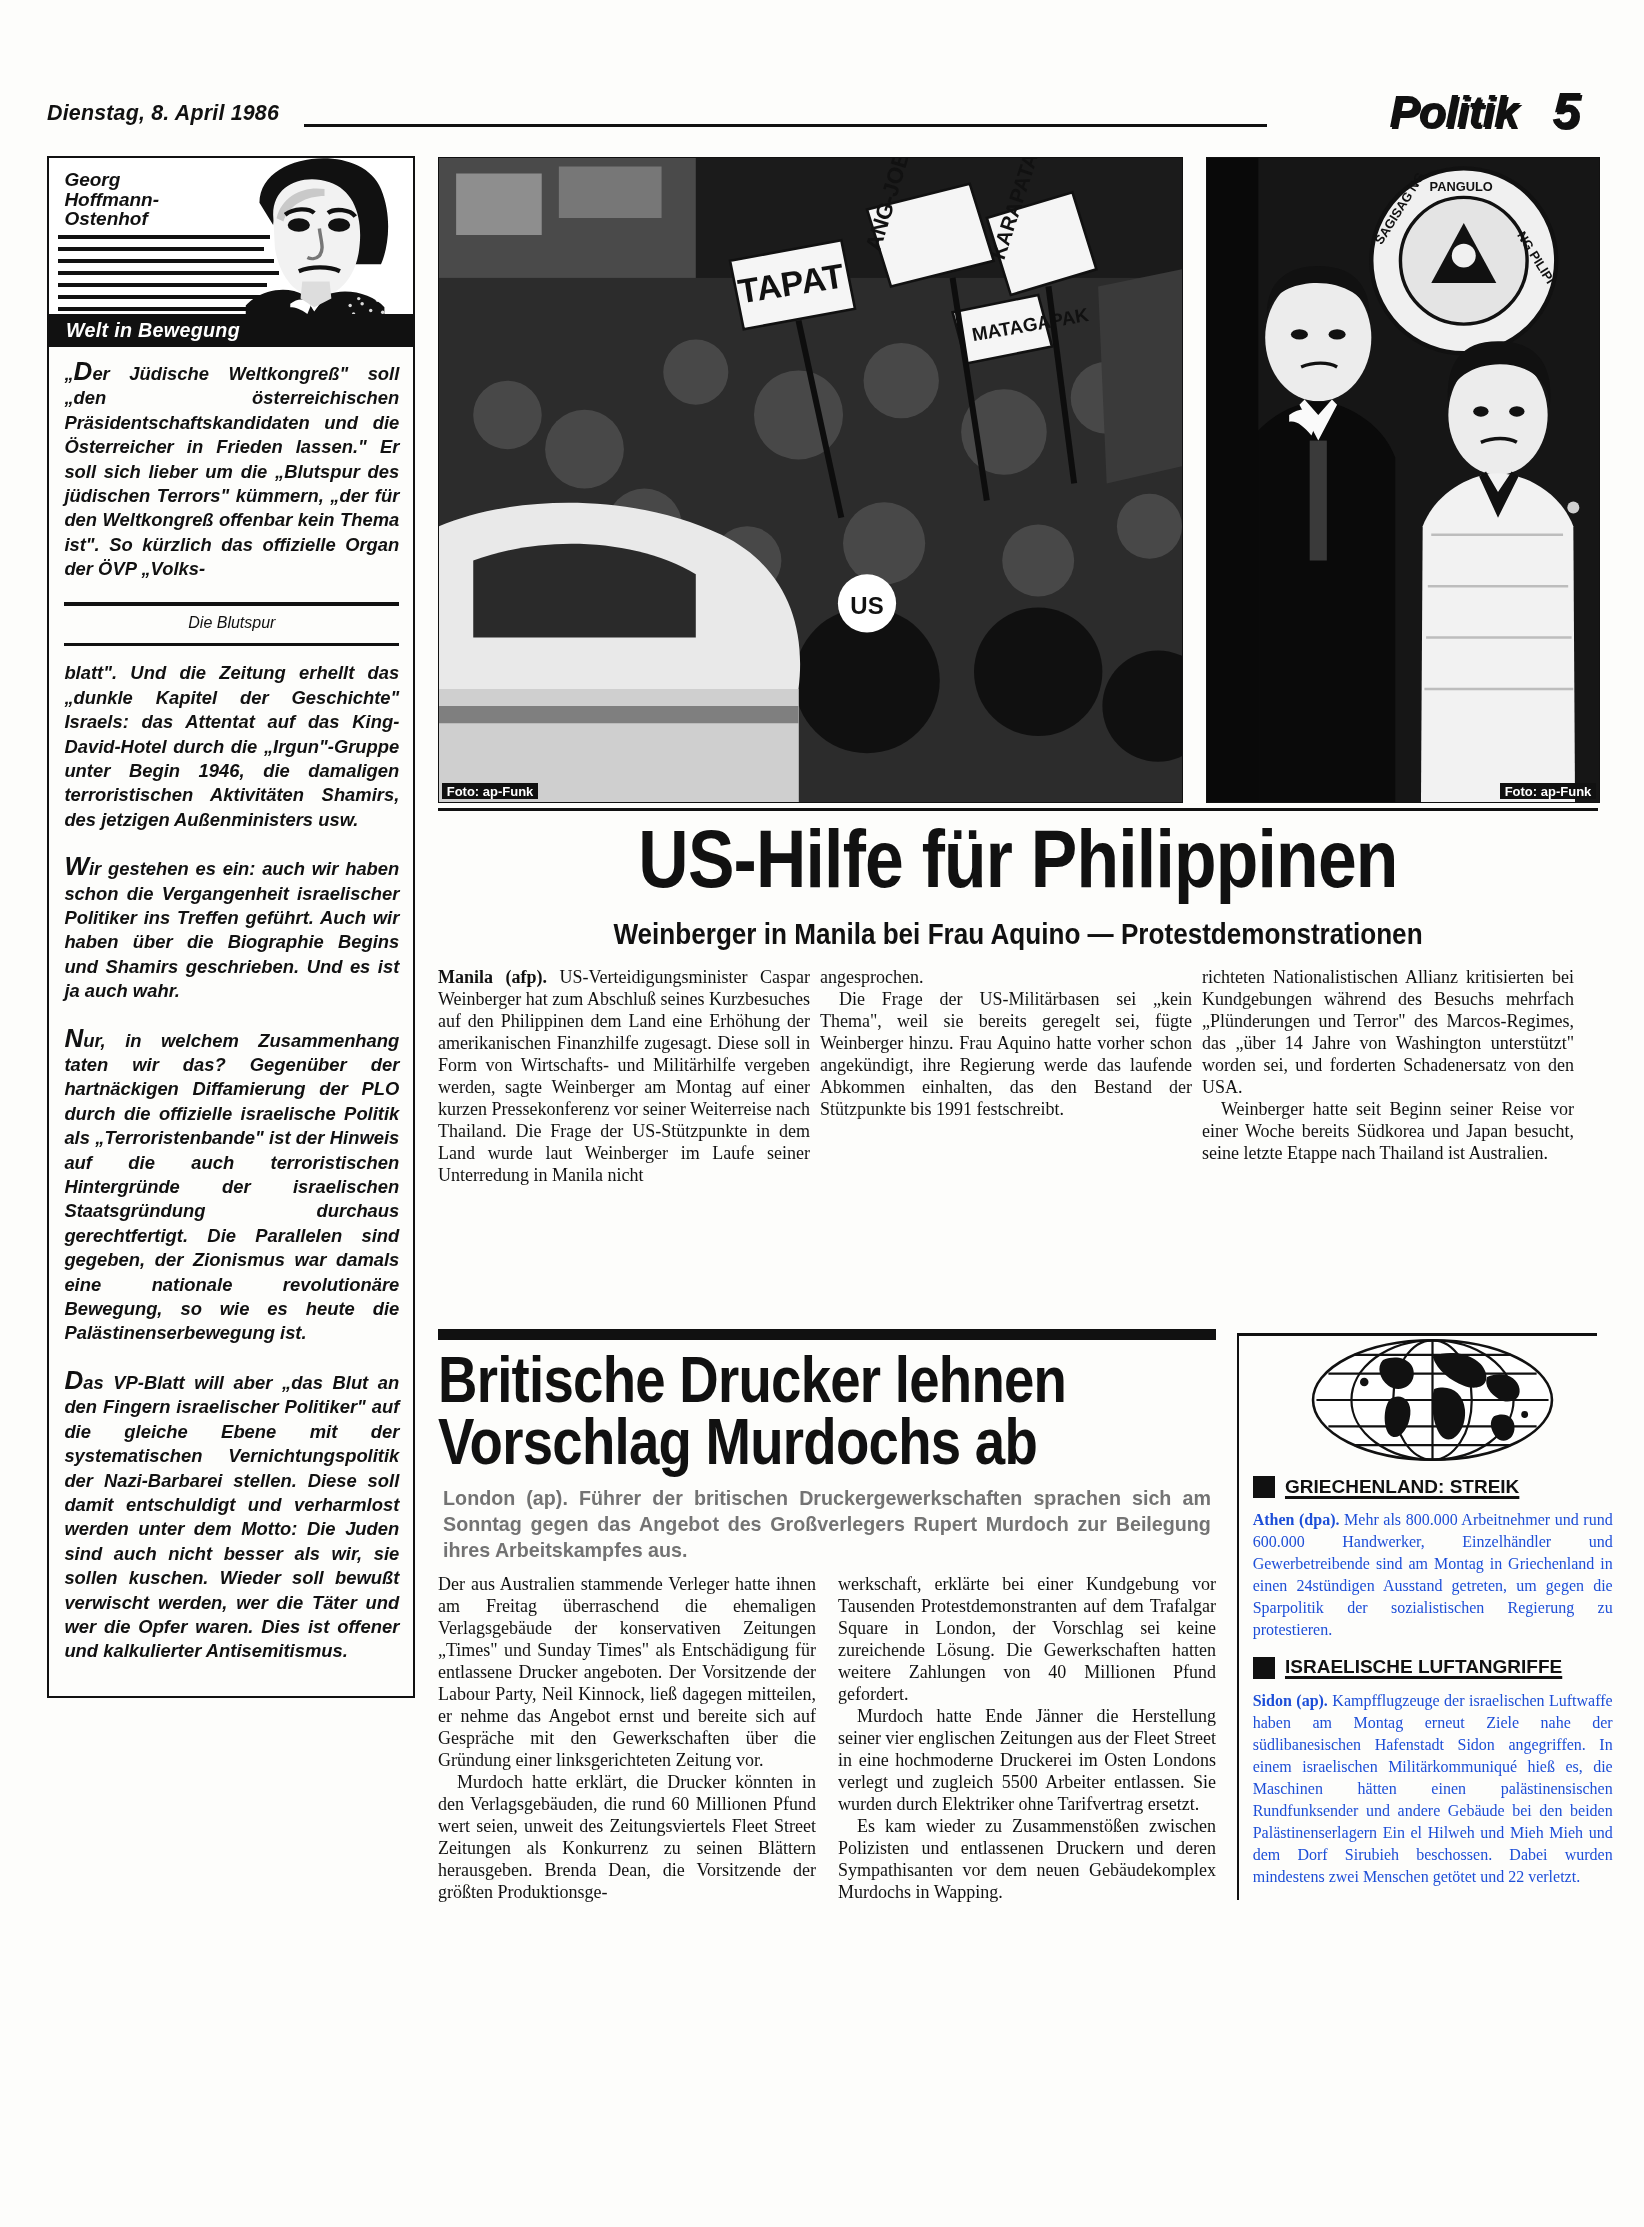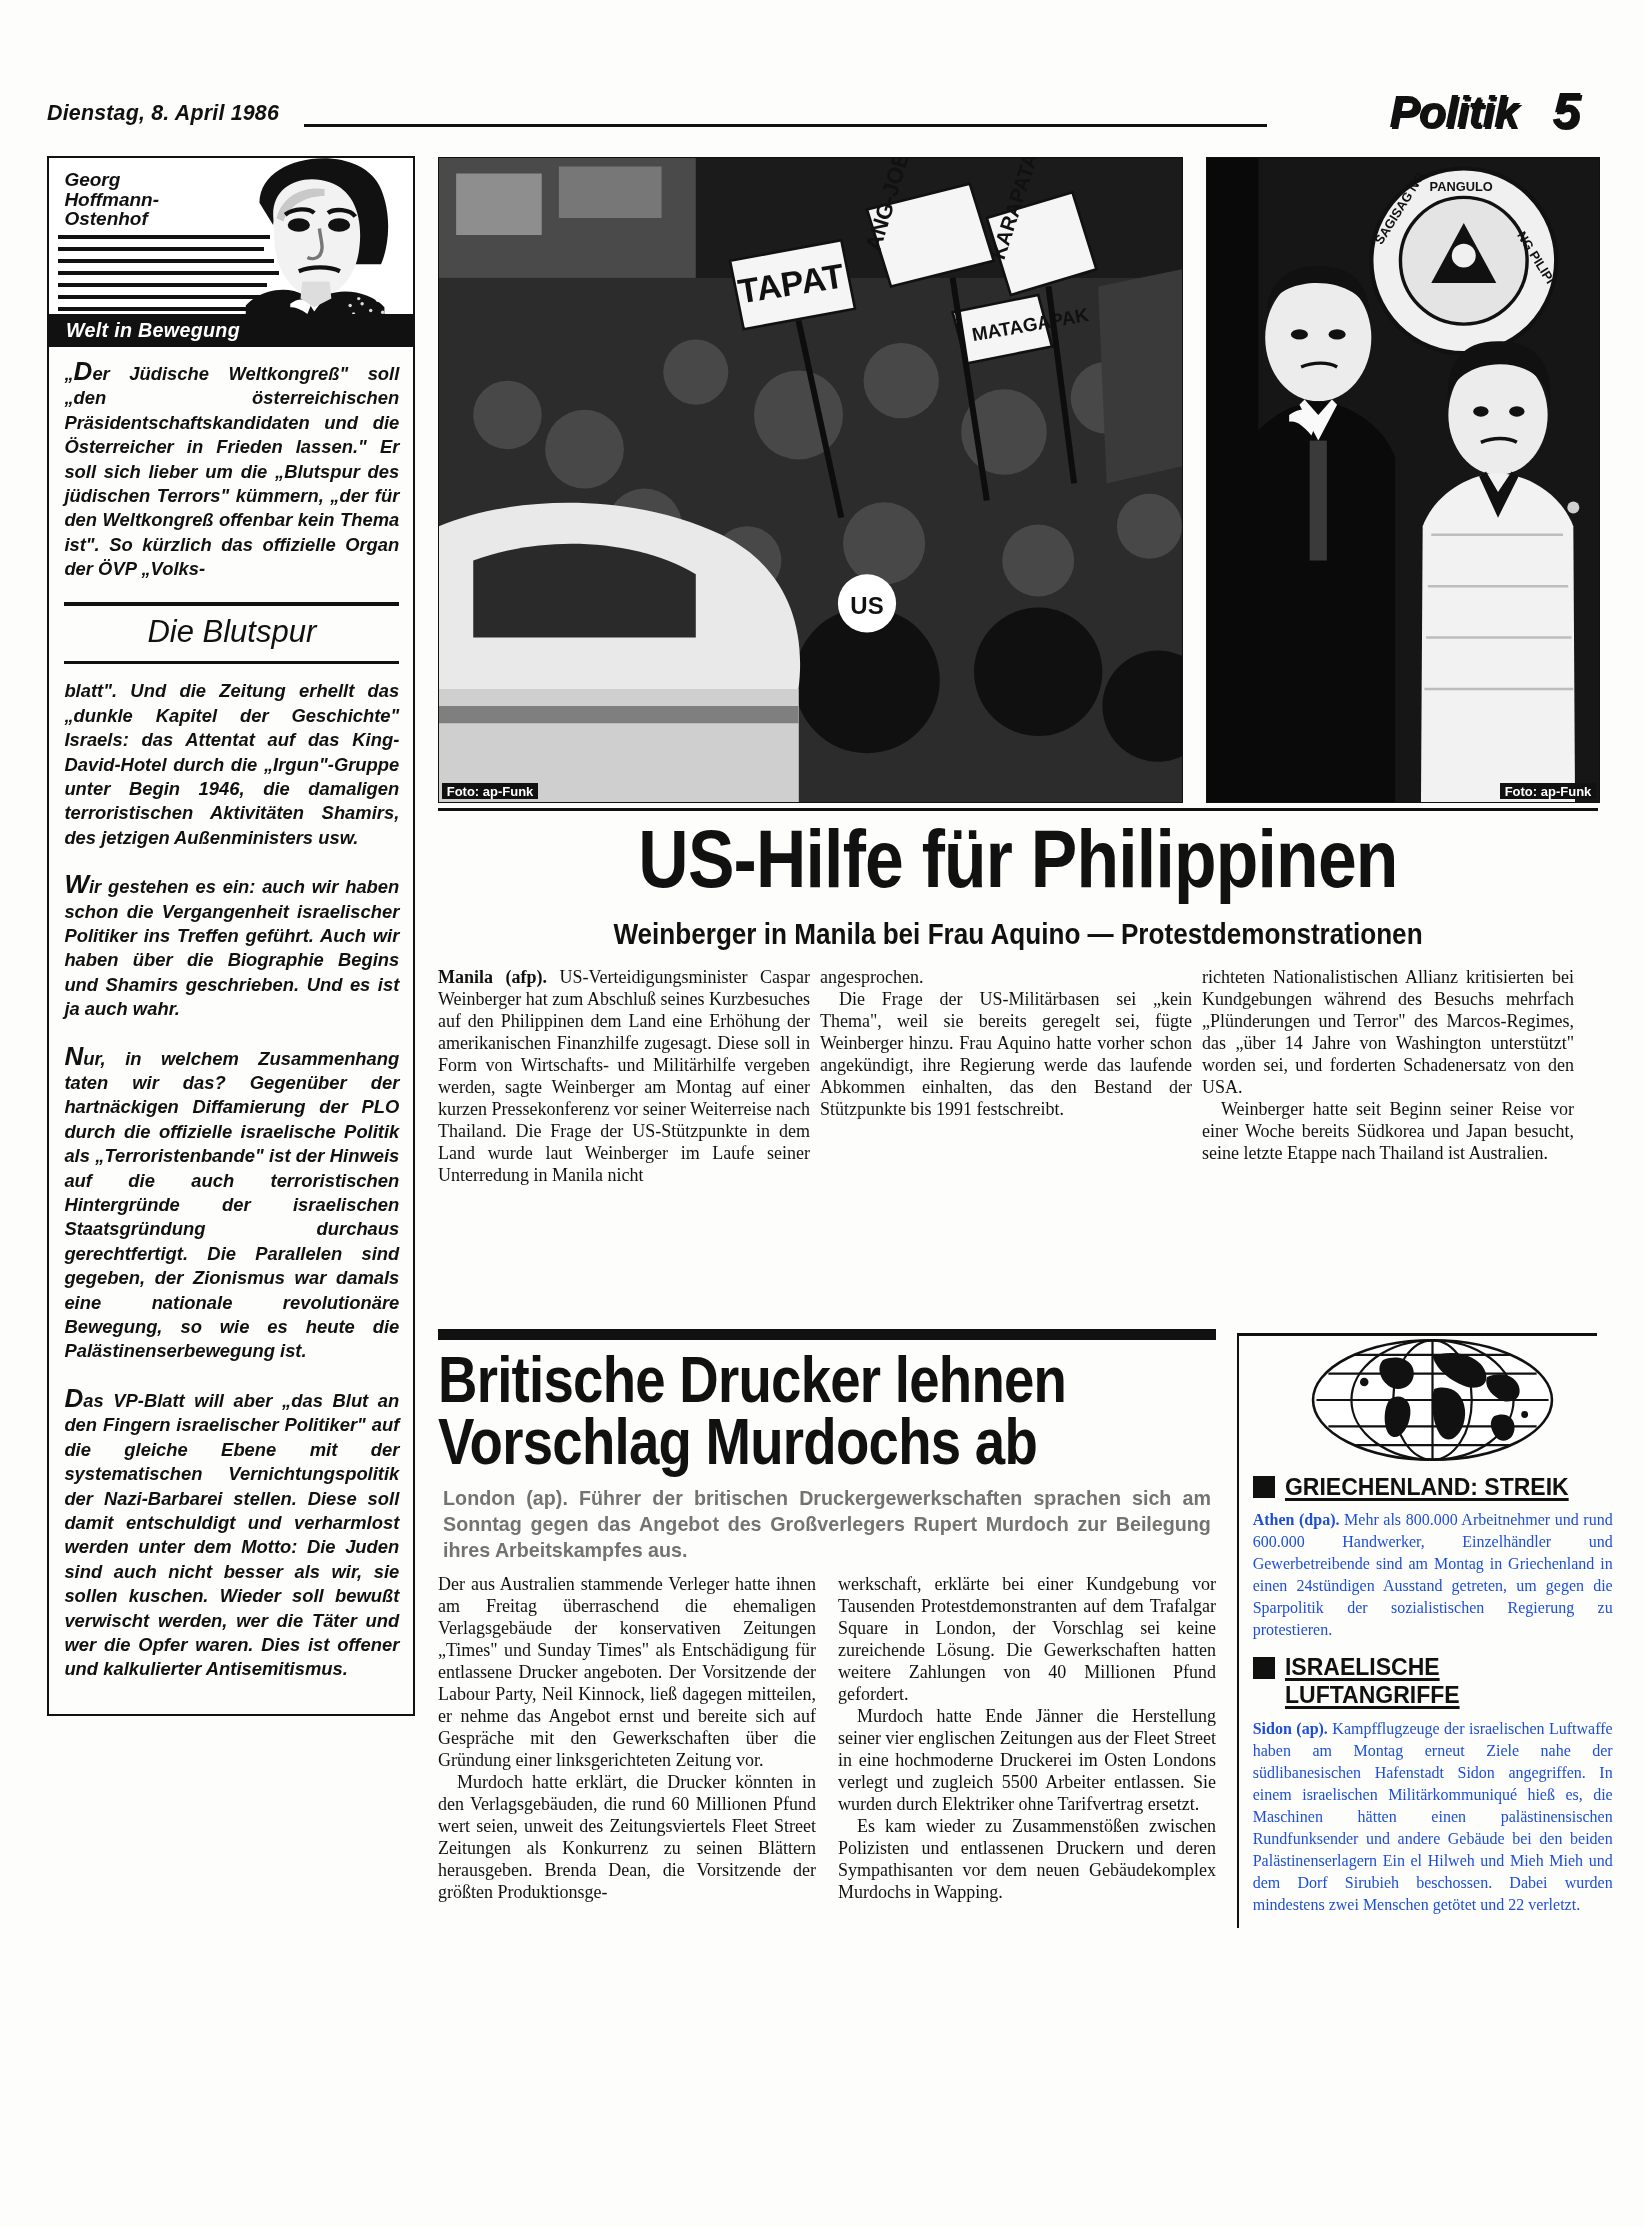--- a/index.html
+++ b/index.html
@@ -65,21 +65,21 @@
     font-family:"Liberation Sans",sans-serif;font-style:italic;font-weight:bold;
     font-size:18.4px;line-height:24.4px;text-align:justify;color:#111;
     margin:0;
   }
   .lead .dropcap{font-size:26px;font-weight:bold;}
 
   .subhead-wrap{margin:20.6px 0 15.4px 0;}
   .subhead-rule{height:3.4px;background:#111;}
   .subhead{
     font-family:"Liberation Sans",sans-serif;font-style:italic;
-    font-size:31px;text-align:center;padding:8.6px 0 10.3px 0;color:#111;font-weight:400;
+    font-size:16px;text-align:center;padding:8.6px 0 10.3px 0;color:#111;font-weight:400;
   }
   .para{
     font-family:"Liberation Sans",sans-serif;font-style:italic;font-weight:bold;
     font-size:18.4px;line-height:24.4px;text-align:justify;color:#111;margin:0 0 22px 0;
   }
   .para .dropcap{font-size:26px;}
 
   
   .photo{position:absolute;border:1.7px solid #111;overflow:hidden;background:#222;}
   .photo .cap{
@@ -135,21 +135,21 @@
   .m-cols > div{width:378px;}
 
   
   .briefs{position:absolute;left:1237px;top:1336px;width:360px;border-left:2.6px solid #111;padding-left:13.7px;}
   .globe{width:257px;height:128px;margin:0 auto 5.1px auto;display:block;}
   .brief-head{
     display:flex;align-items:flex-start;gap:10.3px;margin:8.6px 0 8.6px 0;
   }
   .brief-sq{width:22px;height:22px;background:#111;flex:0 0 22px;margin-top:3.4px;}
   .brief-title{
-    font-family:"Liberation Sans",sans-serif;font-weight:bold;font-size:23px;
+    font-family:"Liberation Sans",sans-serif;font-weight:bold;font-size:19px;
     line-height:28px;color:#111;text-decoration:underline;text-underline-offset:3.4px;
     text-decoration-thickness:2.6px;
   }
   .brief-body{
     font-family:"Liberation Serif",serif;font-size:16px;line-height:22px;
     text-align:justify;color:#1d4ed8;margin:0 0 12px 0;
   }
   .brief-body b{font-weight:bold;}
   .topline{position:absolute;left:1237px;top:1333px;width:360px;height:2.6px;background:#111;}
 </style>

